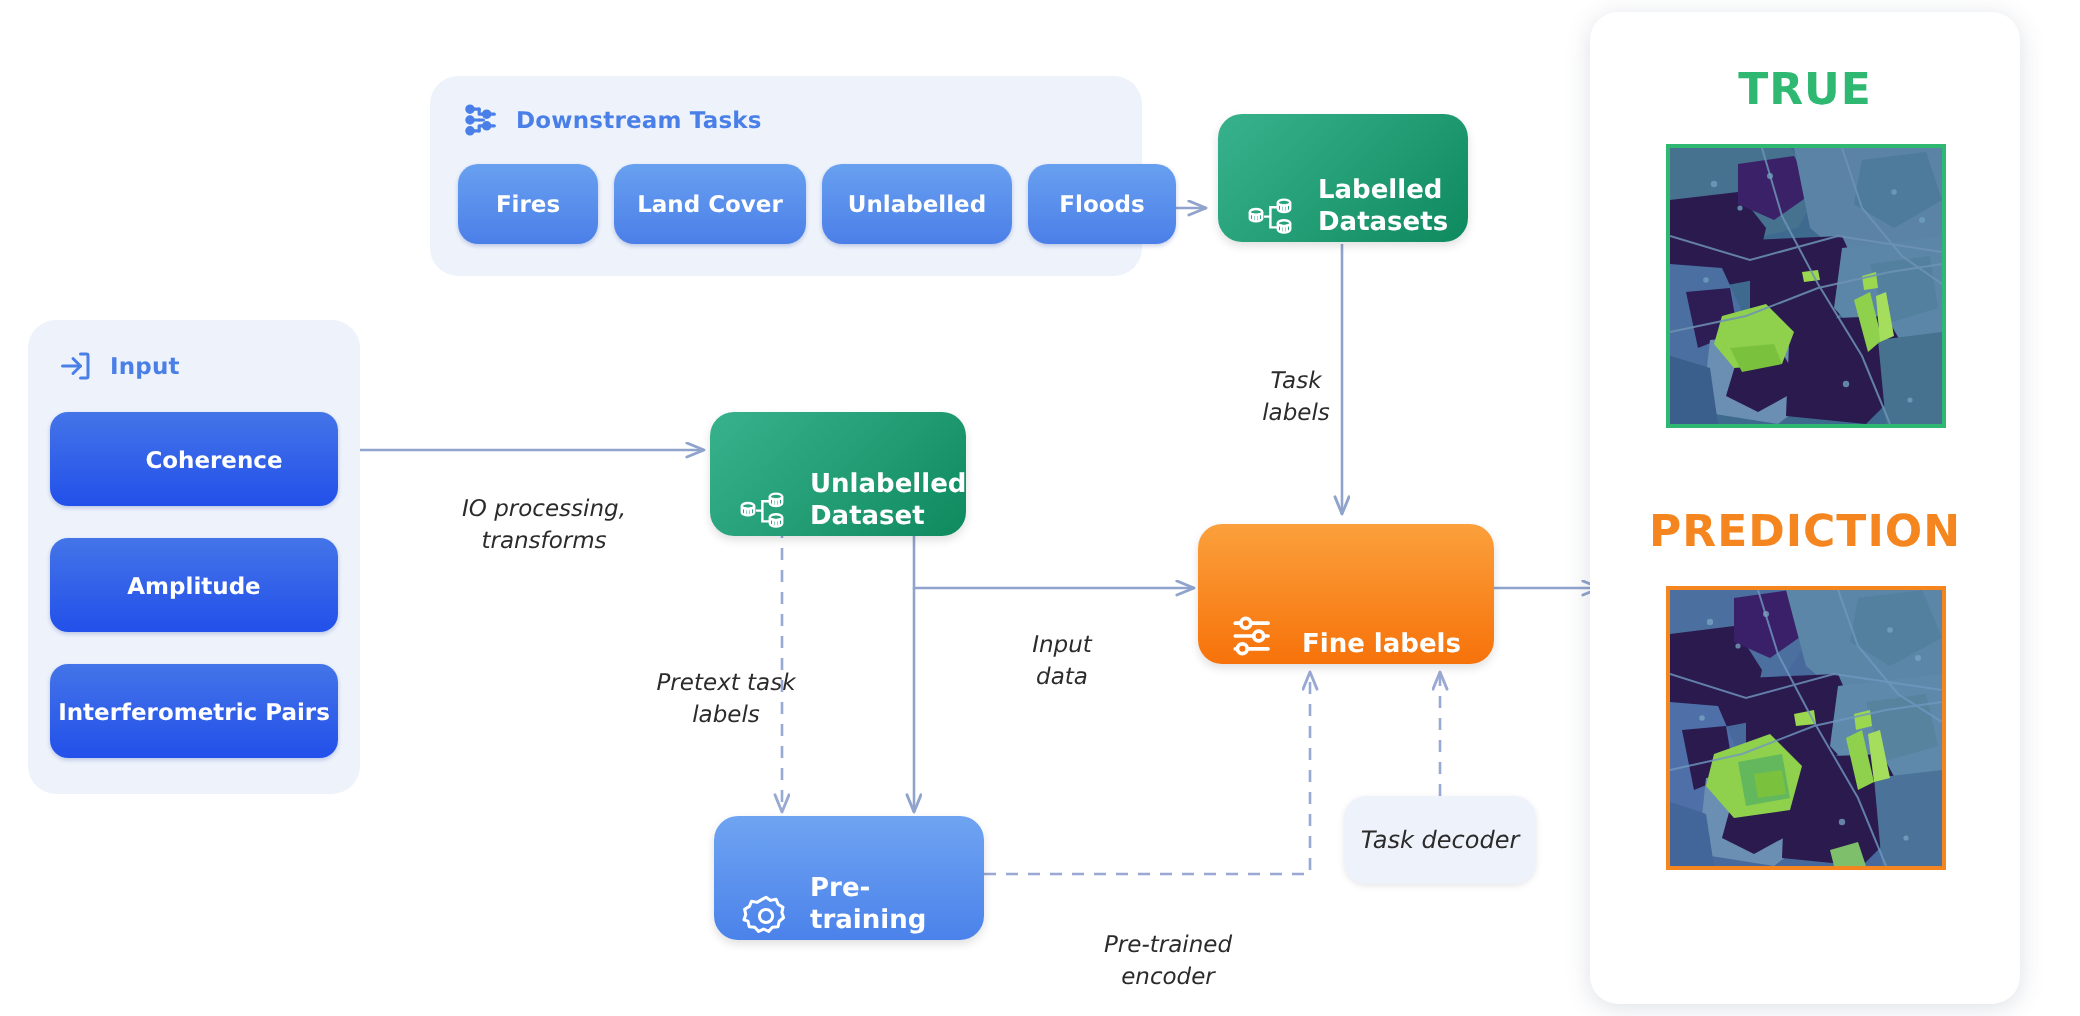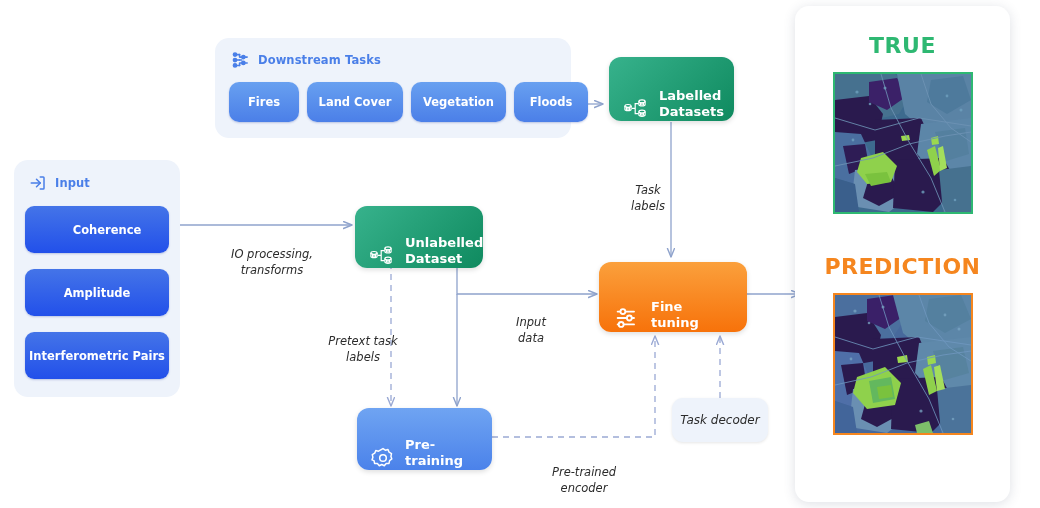--- a/index.html
+++ b/index.html
@@ -166,21 +166,21 @@
       <span class="panel-head-label">Downstream Tasks</span>
     </div>
 
     <div class="bluebtn light" style="position:absolute; left:14px; top:44px; width:70px; height:40px;">
       <span>Fires</span>
     </div>
     <div class="bluebtn light" style="position:absolute; left:92px; top:44px; width:96px; height:40px;">
       <span>Land Cover</span>
     </div>
     <div class="bluebtn light" style="position:absolute; left:196px; top:44px; width:95px; height:40px;">
-      <span>Vegetation</span>
+      <span>Unlabelled</span>
     </div>
     <div class="bluebtn light" style="position:absolute; left:299px; top:44px; width:74px; height:40px;align-items:center;">
       <span>Floods</span>
     </div>
   </div>
 
   <div class="node green" style="left:609px; top:57px; width:125px; height:64px;">
     <span style="flex:0 0 auto;">
       <svg width="26" height="26" viewBox="0 0 26 26" fill="none" stroke="#ffffff" stroke-width="1.2">
         <ellipse cx="5" cy="11" rx="3.1" ry="1.5"></ellipse>
@@ -234,21 +234,21 @@
     <span style="flex:0 0 auto;">
       <svg width="28" height="28" viewBox="0 0 24 24" fill="none" stroke="#ffffff" stroke-width="1.6" stroke-linecap="round">
         <line x1="4" y1="6.5" x2="18" y2="6.5"></line>
         <circle cx="8.5" cy="6.5" r="2.1" fill="#f7720a"></circle>
         <line x1="4" y1="12" x2="18" y2="12"></line>
         <circle cx="14" cy="12" r="2.1" fill="#f7720a"></circle>
         <line x1="4" y1="17.5" x2="18" y2="17.5"></line>
         <circle cx="7" cy="17.5" r="2.1" fill="#f7720a"></circle>
       </svg>
     </span>
-    <span class="nlabel">Fine tuning</span>
+    <span class="nlabel">Fine labels</span>
   </div>
 
   <div class="node blueflat" style="left:357px; top:408px; width:135px; height:62px;">
     <span style="flex:0 0 auto;">
       <svg width="24" height="24" viewBox="0 0 24 24" fill="none" stroke="#ffffff" stroke-width="1.5" stroke-linejoin="round">
         <path d="M12 2.6l2.3 1.6 2.7-.6 1.1 2.6 2.4 1.4-.6 2.7.9 2.6-2.2 1.7-.6 2.8-2.8.2-1.9 2.1-2.5-1.2-2.5 1.2-1.9-2.1-2.8-.2-.6-2.8L1 13.9l.9-2.6-.6-2.7 2.4-1.4L4.8 4.6l2.7.6z"></path>
         <circle cx="12" cy="12" r="3.3"></circle>
       </svg>
     </span>
     <span class="nlabel">Pre-training</span>

